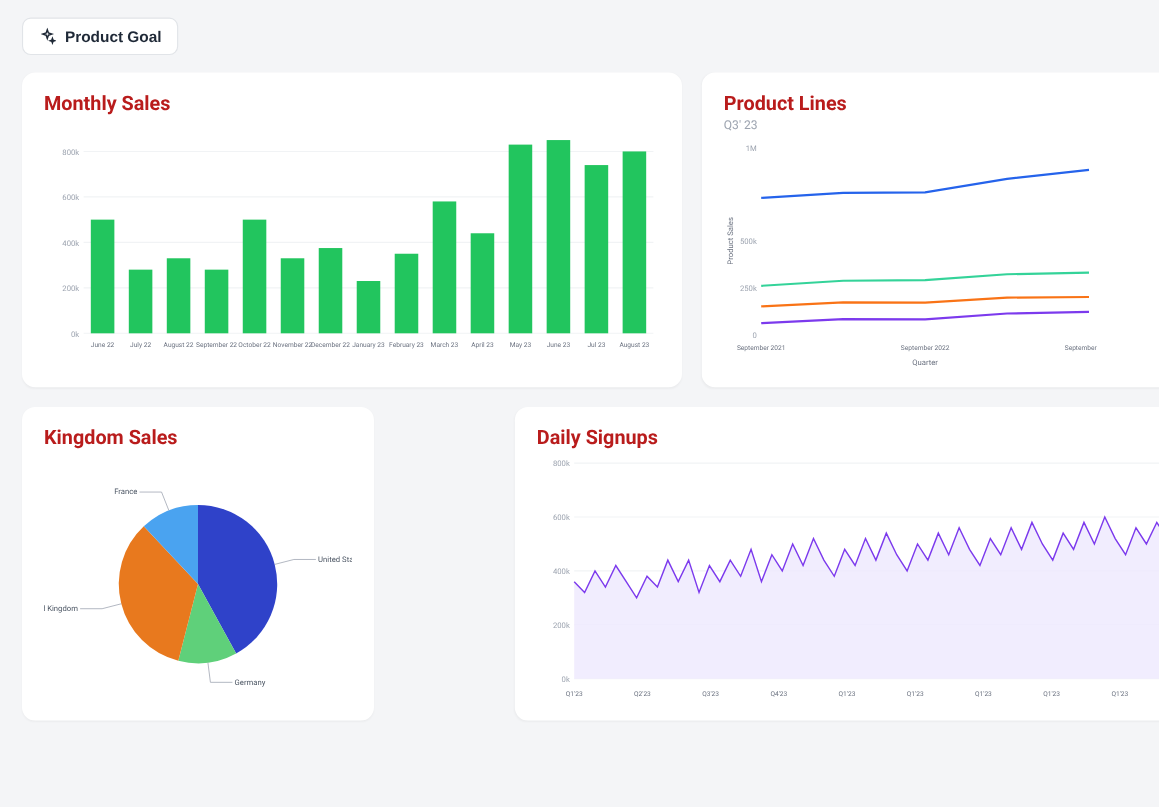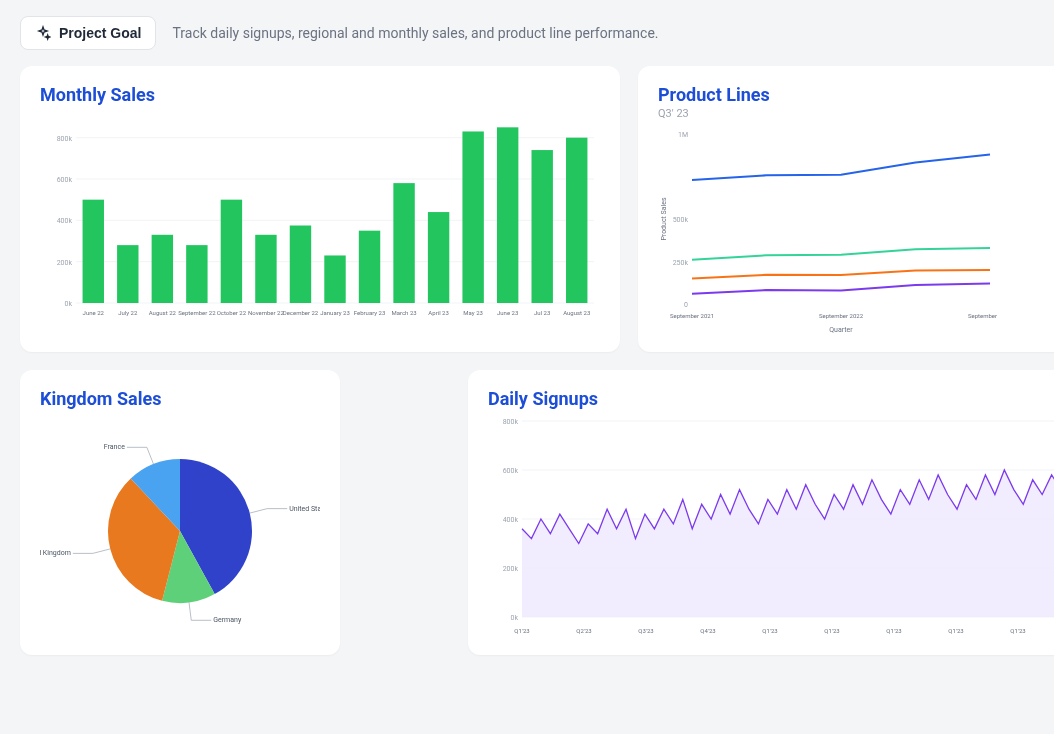--- a/index.html
+++ b/index.html
@@ -60,21 +60,21 @@
       grid-row: 2;
       width: 320px;
     }
     .card-signups {
       grid-row: 2;
       margin-left: -170px;
     }
     .card-title {
       font-size: 18px;
       font-weight: 700;
-      color: #1d4ed8;
+      color: #b91c1c;
       margin-bottom: 2px;
     }
     .card-subtitle {
       font-size: 11px;
       color: #9ca3af;
       margin-bottom: 8px;
     }
     .chart-area {
       position: relative;
     }
@@ -107,23 +107,22 @@
 <body>
 
 <div class="header-bar">
   <button class="project-goal-btn">
     <span>
       <svg width="16" height="16" viewBox="0 0 24 24" fill="none" stroke="#1f2937" stroke-width="2">
         <path d="M12 3l1.5 4.5L18 9l-4.5 1.5L12 15l-1.5-4.5L6 9l4.5-1.5L12 3z"></path>
         <path d="M19 15l.8 2.2L22 18l-2.2.8L19 21l-.8-2.2L16 18l2.2-.8L19 15z"></path>
       </svg>
     </span>
-    <span>Project Goal</span>
+    <span>Product Goal</span>
   </button>
-  <div class="header-desc">Track daily signups, regional and monthly sales, and product line performance.</div>
 </div>
 
 <div class="dashboard">
 
   <div class="card card-monthly">
     <div class="card-title">Monthly Sales</div>
     <div class="chart-area">
       <svg id="svg-monthly" width="560" height="220">
           <line x1="36" y1="196" x2="554" y2="196" class="grid-line"></line>
           <text x="32" y="199" class="yaxis-label">0k</text>

